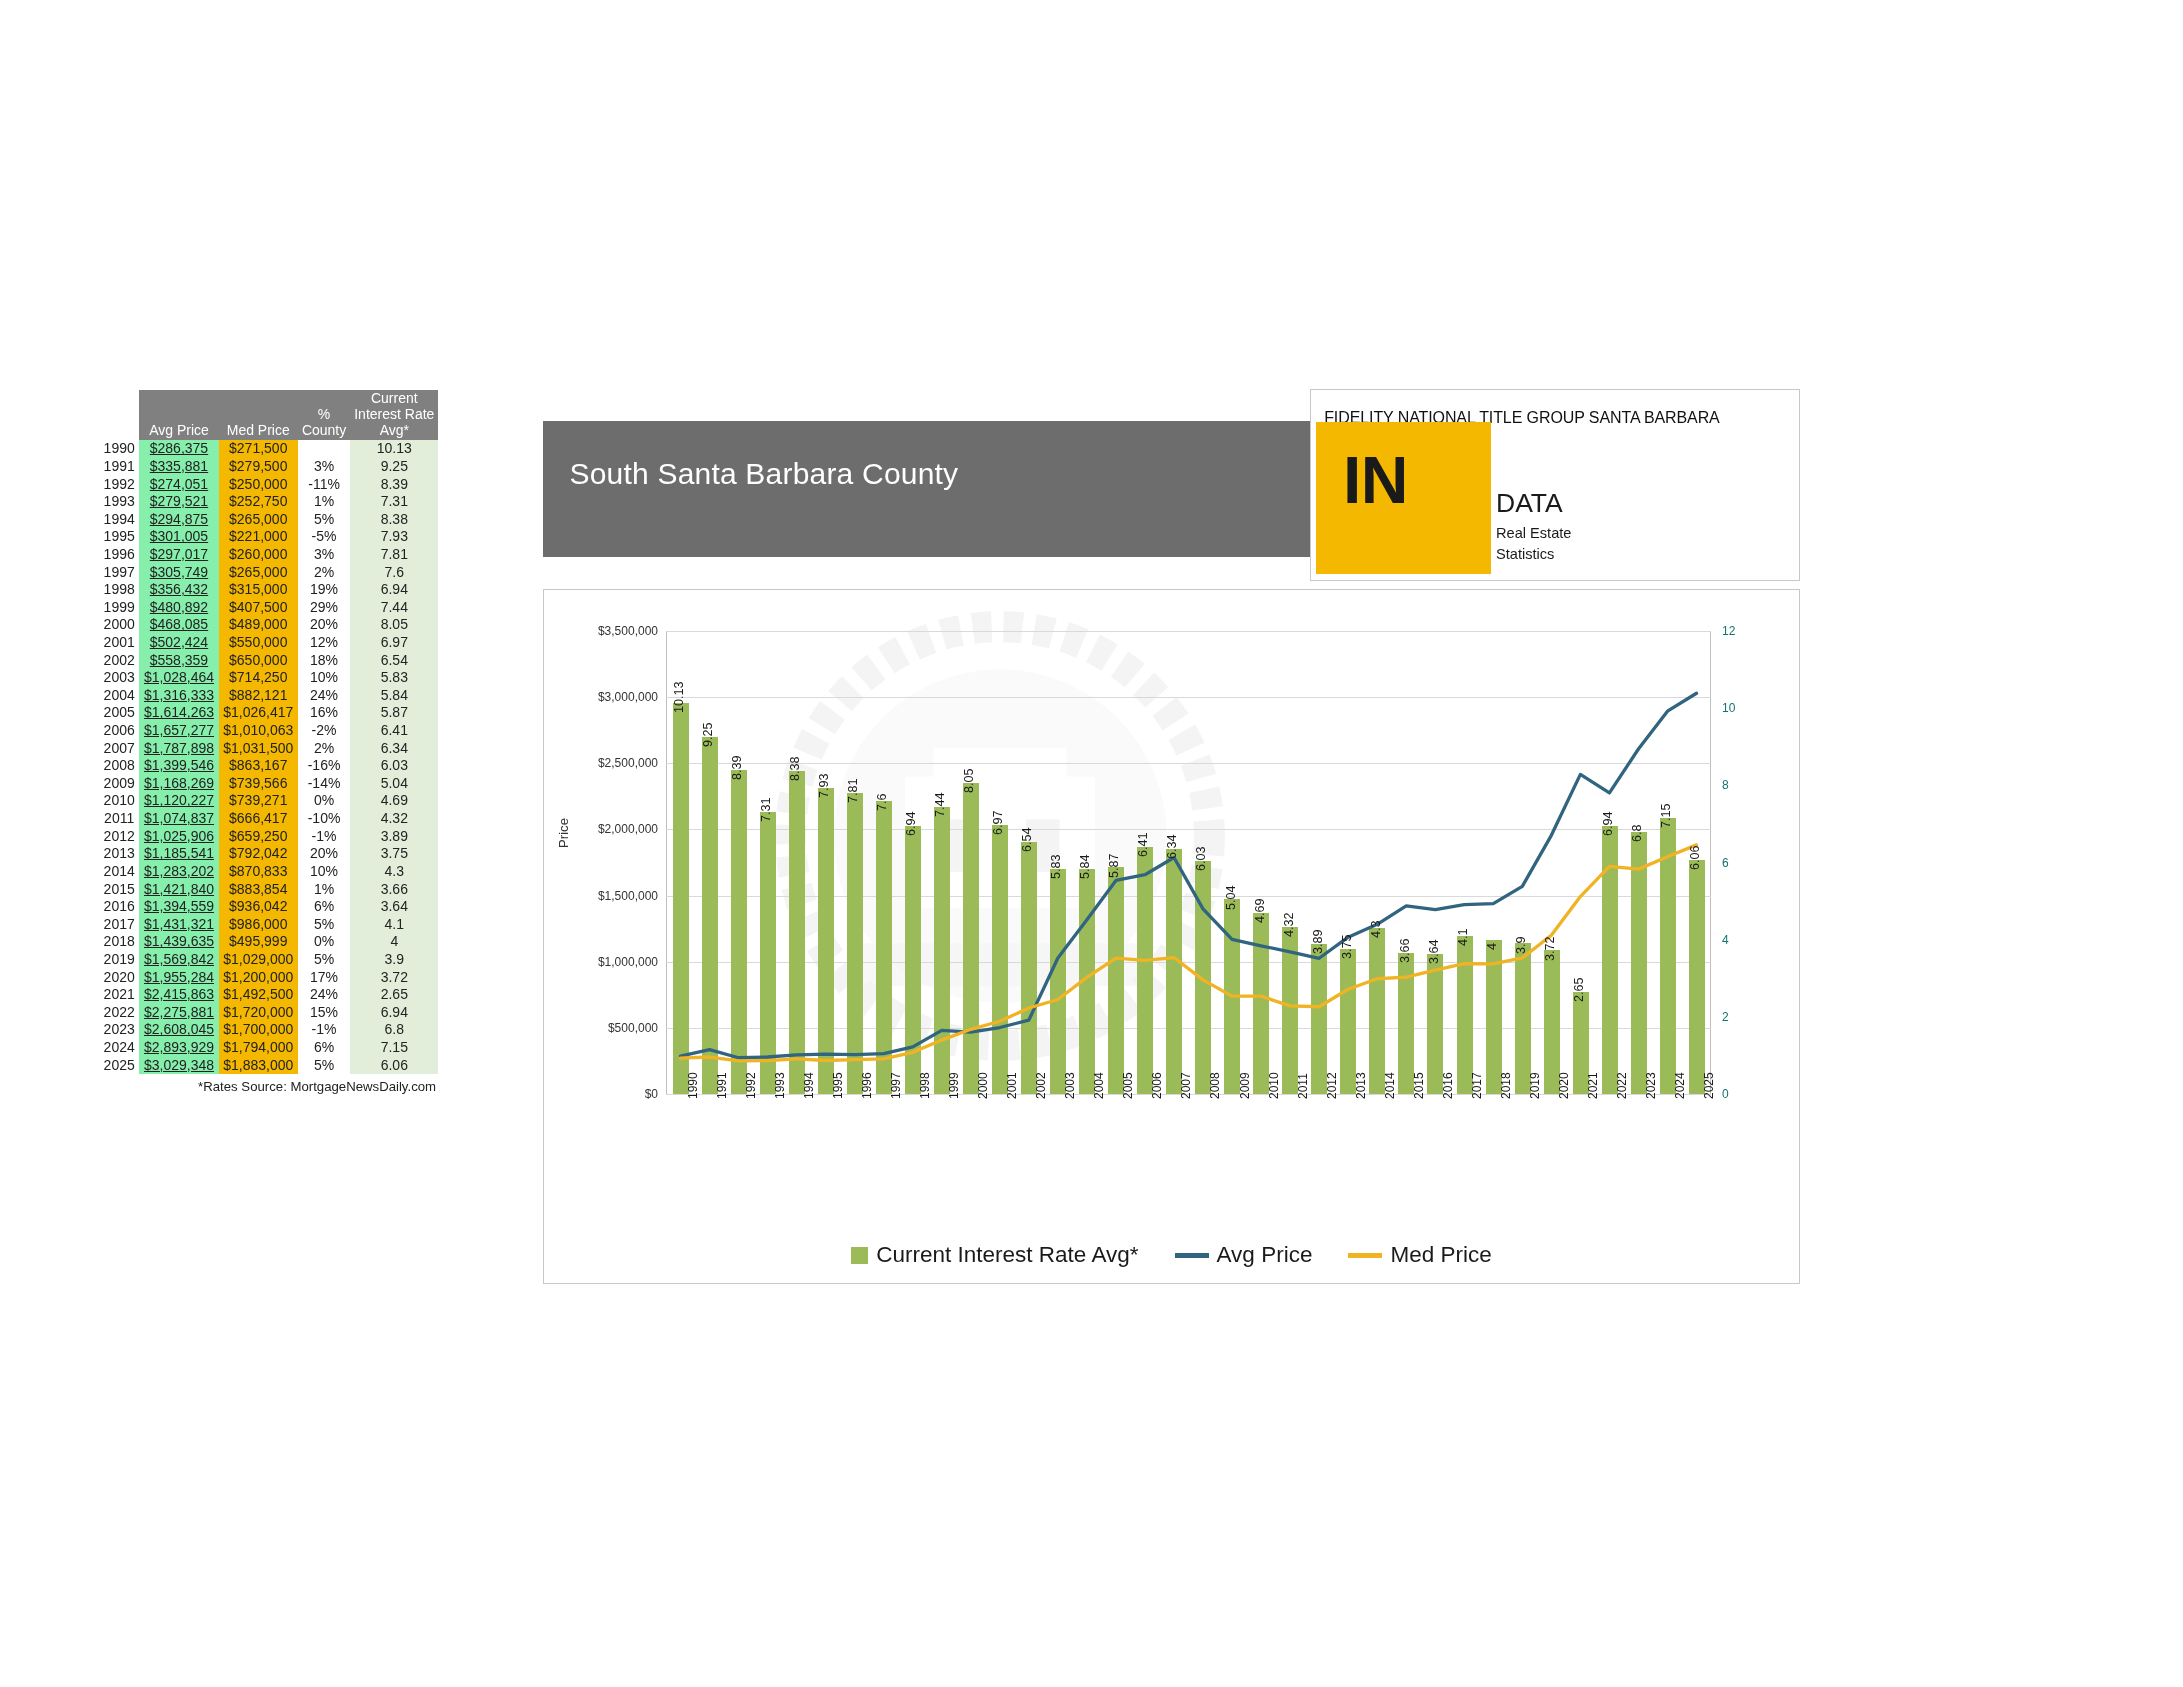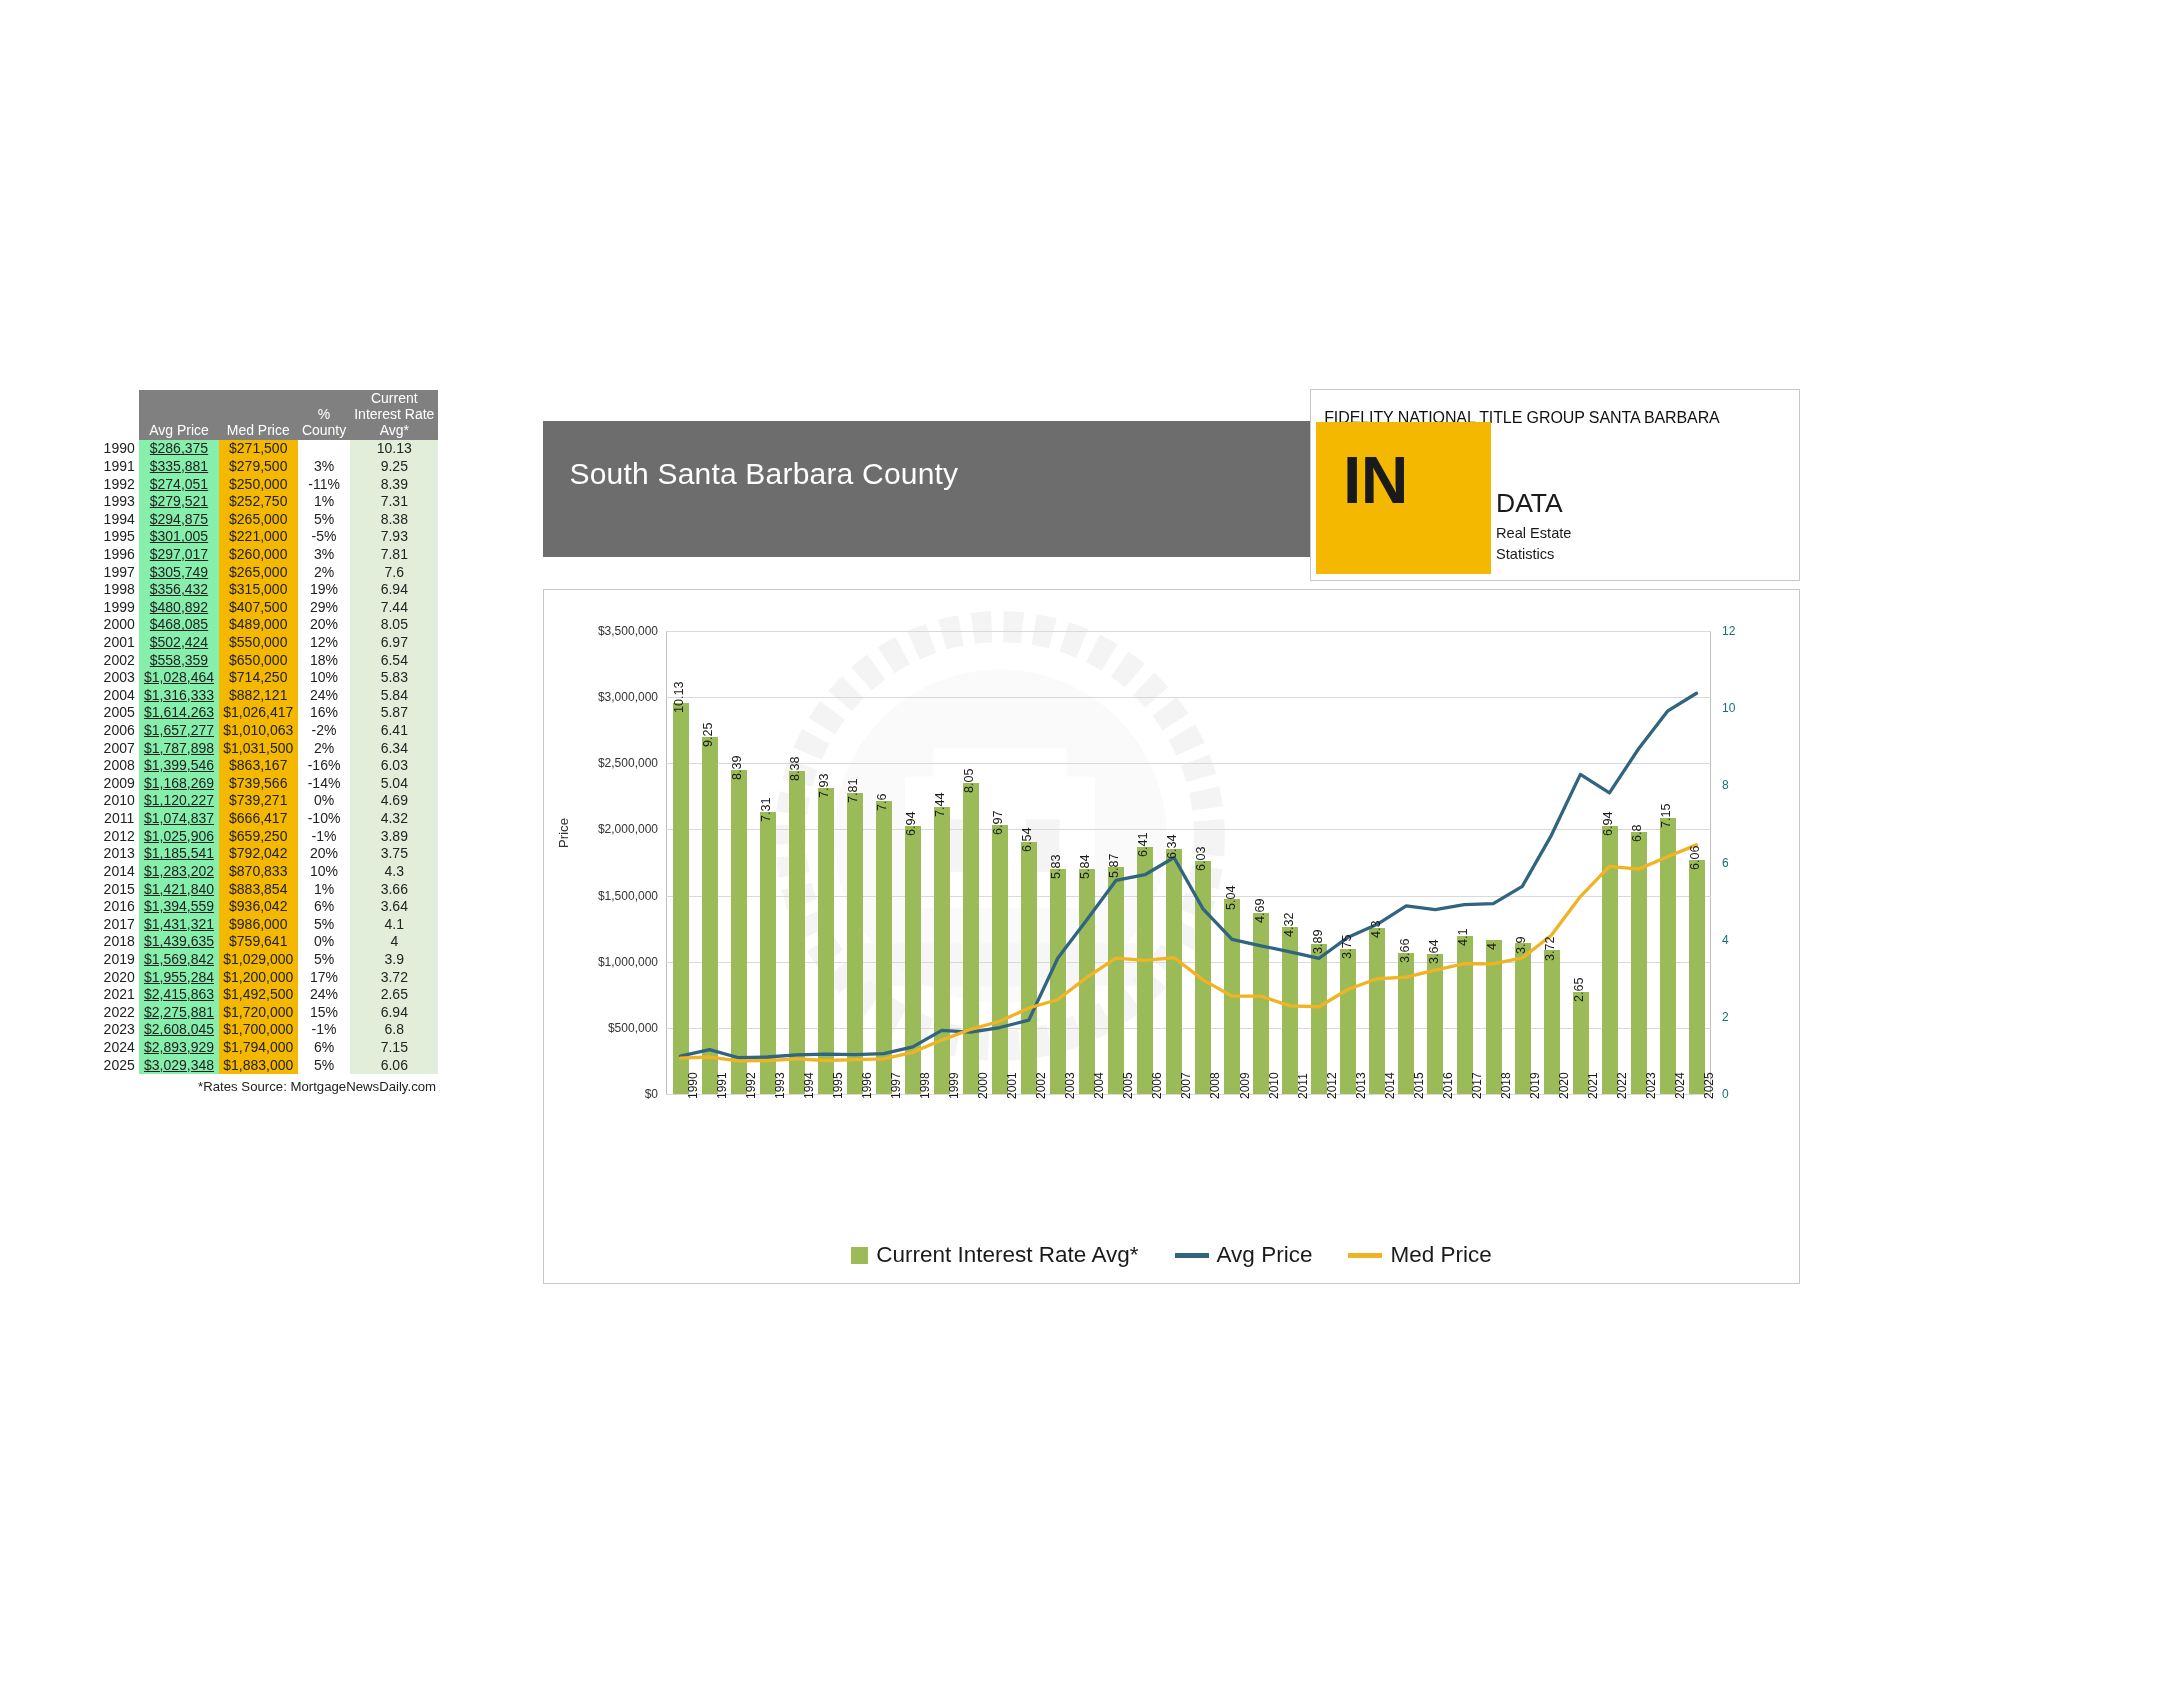--- a/index.html
+++ b/index.html
@@ -476,21 +476,21 @@
           <tr>
             <td class="year">2017</td>
             <td class="avg">$1,431,321</td>
             <td class="med">$986,000</td>
             <td class="chg">5%</td>
             <td class="rate">4.1</td>
           </tr>
           <tr>
             <td class="year">2018</td>
             <td class="avg">$1,439,635</td>
-            <td class="med">$759,641</td>
+            <td class="med">$495,999</td>
             <td class="chg">0%</td>
             <td class="rate">4</td>
           </tr>
           <tr>
             <td class="year">2019</td>
             <td class="avg">$1,569,842</td>
             <td class="med">$1,029,000</td>
             <td class="chg">5%</td>
             <td class="rate">3.9</td>
           </tr>

